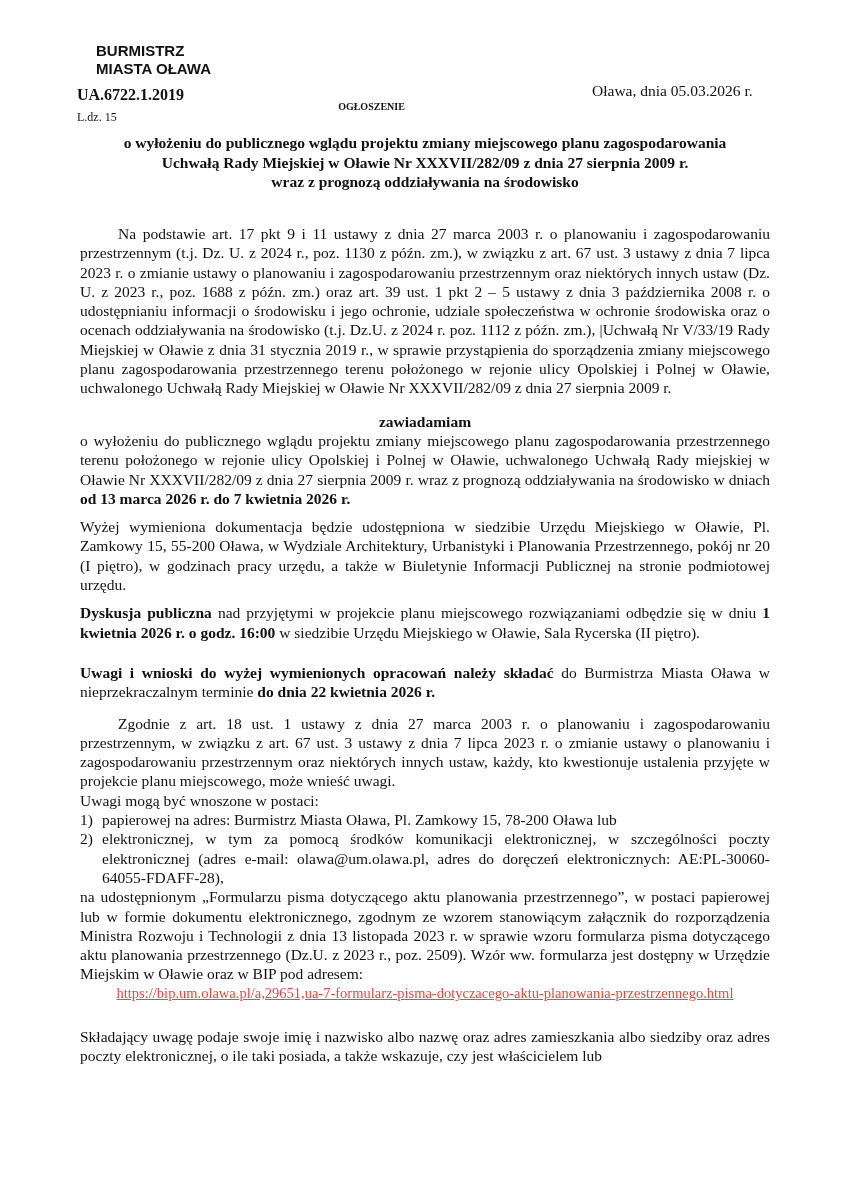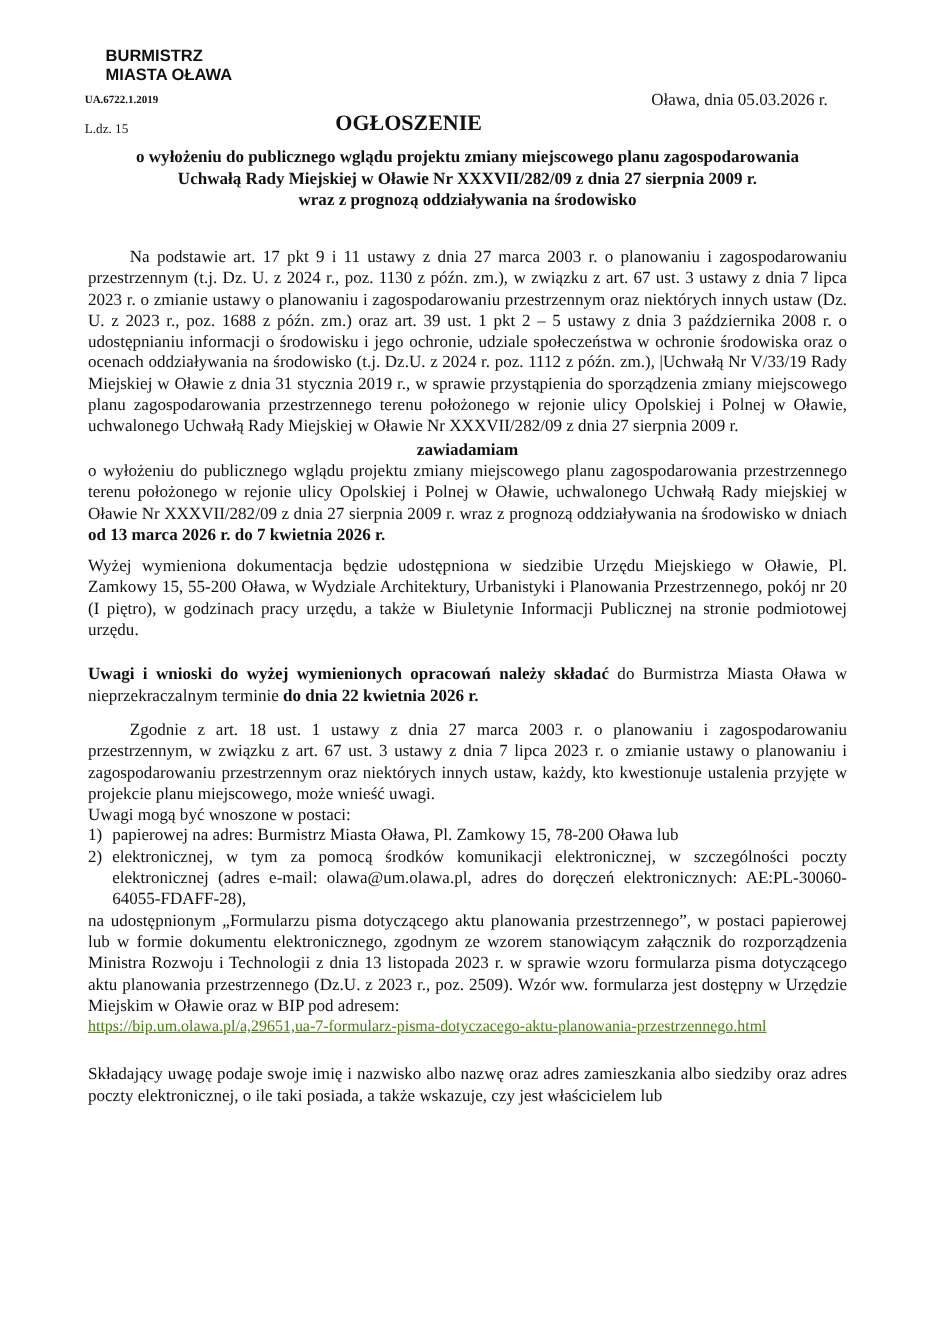--- a/index.html
+++ b/index.html
@@ -2,38 +2,38 @@
 <html><head>
 <meta charset="utf-8">
 <style>
   html, body { margin: 0; padding: 0; background: #ffffff; }
   body { width: 849px; height: 1200px; position: relative; overflow: hidden; color: #111; }
   .page { position: absolute; left: 0; top: 0; width: 849px; height: 1200px; }
   .serif { font-family: "Liberation Serif", "DejaVu Serif", serif; }
   .sans { font-family: "Liberation Sans", "DejaVu Sans", sans-serif; }
 
   .authority { position: absolute; left: 96px; top: 42px; width: 140px; font-weight: bold; font-size: 15px; line-height: 18px; }
-  .sign { position: absolute; left: 77px; top: 86px; font-weight: bold; font-size: 10px; }
+  .sign { position: absolute; left: 77px; top: 86px; font-weight: bold; font-size: 16px; }
   .ldz { position: absolute; left: 77px; top: 110px; font-size: 12px; }
   .place-date { position: absolute; left: 592px; top: 82px; font-size: 15.5px; }
-  .title { position: absolute; left: 0; width: 743px; top: 101px; text-align: center; font-weight: bold; font-size: 20px; }
+  .title { position: absolute; left: 0; width: 743px; top: 101px; text-align: center; font-weight: bold; font-size: 10px; }
 
   .subject { position: absolute; left: 80px; width: 690px; top: 133px; text-align: center; font-weight: bold; font-size: 15.5px; line-height: 19.5px; }
 
   .body-block { position: absolute; left: 80px; width: 690px; font-size: 15.5px; line-height: 19.3px; text-align: justify; }
   .indent { text-indent: 38px; }
   .center-bold { text-align: center; font-weight: bold; }
   b { font-weight: bold; }
   p { margin: 0; }
 
   .list { margin: 0; padding: 0; list-style: none; }
   .list li { position: relative; padding-left: 22px; text-align: justify; }
   .list .num { position: absolute; left: 0; top: 0; }
 
-  .link { color: #4d7c0f; text-decoration: underline; display: block; text-align: left; font-size: 14.5px; }
+  .link { color: #ef4444; text-decoration: underline; display: block; text-align: center; font-size: 14.5px; }
 </style>
 </head>
 <body>
 
 <div class="page serif">
 
   <div class="authority sans">
     <div>BURMISTRZ</div>
     <div>MIASTA OŁAWA</div>
   </div>
@@ -45,25 +45,26 @@
 
   <div class="subject">
     <div>o wyłożeniu do publicznego wglądu projektu zmiany miejscowego planu zagospodarowania</div>
     <div>Uchwałą Rady Miejskiej w Oławie Nr XXXVII/282/09 z dnia 27 sierpnia 2009 r.</div>
     <div>wraz z prognozą oddziaływania na środowisko</div>
   </div>
 
   <div class="body-block" style="top:224px;">
     <p class="indent">Na podstawie art. 17 pkt 9 i 11 ustawy z dnia 27 marca 2003 r. o planowaniu i zagospodarowaniu przestrzennym (t.j. Dz. U. z 2024 r., poz. 1130 z późn. zm.), w związku z art. 67 ust. 3 ustawy z dnia 7 lipca 2023 r. o zmianie ustawy o planowaniu i zagospodarowaniu przestrzennym oraz niektórych innych ustaw (Dz. U. z 2023 r., poz. 1688 z późn. zm.) oraz art. 39 ust. 1 pkt 2 – 5 ustawy z dnia 3 października 2008 r. o udostępnianiu informacji o środowisku i jego ochronie, udziale społeczeństwa w ochronie środowiska oraz o ocenach oddziaływania na środowisko (t.j. Dz.U. z 2024 r. poz. 1112 z późn. zm.), |Uchwałą Nr V/33/19 Rady Miejskiej w Oławie z dnia 31 stycznia 2019 r., w sprawie przystąpienia do sporządzenia zmiany miejscowego planu zagospodarowania przestrzennego terenu położonego w rejonie ulicy Opolskiej i Polnej w Oławie, uchwalonego Uchwałą Rady Miejskiej w Oławie Nr XXXVII/282/09 z dnia 27 sierpnia 2009 r.</p>
 
-    <p class="center-bold" style="margin-top:2px;">zawiadamiam</p>
+    <p class="center-bold" style="margin-top:14px;">zawiadamiam</p>
     <p><span>o wyłożeniu do publicznego wglądu projektu zmiany miejscowego planu zagospodarowania przestrzennego terenu położonego w rejonie ulicy Opolskiej i Polnej w Oławie, uchwalonego Uchwałą Rady miejskiej w Oławie Nr XXXVII/282/09 z dnia 27 sierpnia 2009 r. wraz z prognozą oddziaływania na środowisko w dniach </span><b>od 13 marca 2026 r. do 7 kwietnia 2026 r.</b></p>
 
     <p style="margin-top:9px;">Wyżej wymieniona dokumentacja będzie udostępniona w siedzibie Urzędu Miejskiego w Oławie, Pl. Zamkowy 15, 55-200 Oława, w Wydziale Architektury, Urbanistyki i Planowania Przestrzennego, pokój nr 20 (I piętro), w godzinach pracy urzędu, a także w Biuletynie Informacji Publicznej na stronie podmiotowej urzędu.</p>
 
+    <p style="margin-top:9px;"><b>Dyskusja publiczna</b><span> nad przyjętymi w projekcie planu miejscowego rozwiązaniami odbędzie się w dniu </span><b>1 kwietnia 2026 r. o godz. 16:00</b><span> w siedzibie Urzędu Miejskiego w Oławie, Sala Rycerska (II piętro).</span></p>
 
     <p style="margin-top:21px;"><b>Uwagi i wnioski do wyżej wymienionych opracowań należy składać</b><span> do Burmistrza Miasta Oława w nieprzekraczalnym terminie </span><b>do dnia 22 kwietnia 2026 r.</b></p>
 
     <p class="indent" style="margin-top:12px;">Zgodnie z art. 18 ust. 1 ustawy z dnia 27 marca 2003 r. o planowaniu i zagospodarowaniu przestrzennym, w związku z art. 67 ust. 3 ustawy z dnia 7 lipca 2023 r. o zmianie ustawy o planowaniu i zagospodarowaniu przestrzennym oraz niektórych innych ustaw, każdy, kto kwestionuje ustalenia przyjęte w projekcie planu miejscowego, może wnieść uwagi.</p>
     <p>Uwagi mogą być wnoszone w postaci:</p>
 
     <ul class="list">
       <li>
         <span class="num">1)</span>
         <span>papierowej na adres: Burmistrz Miasta Oława, Pl. Zamkowy 15, 78-200 Oława lub</span>

